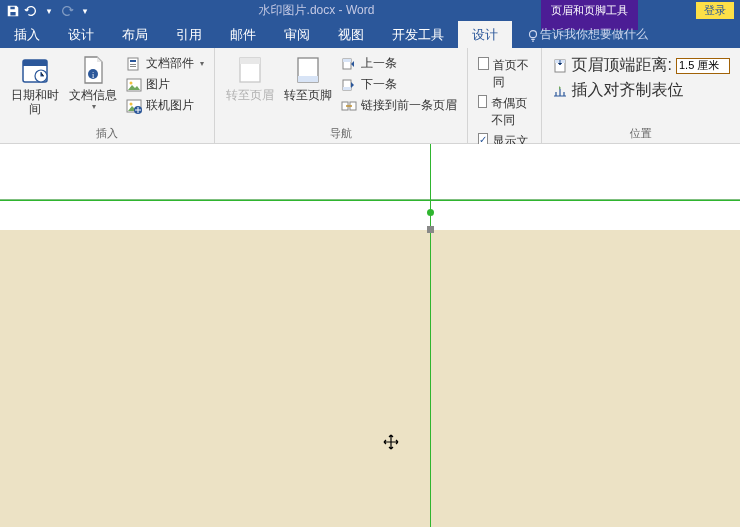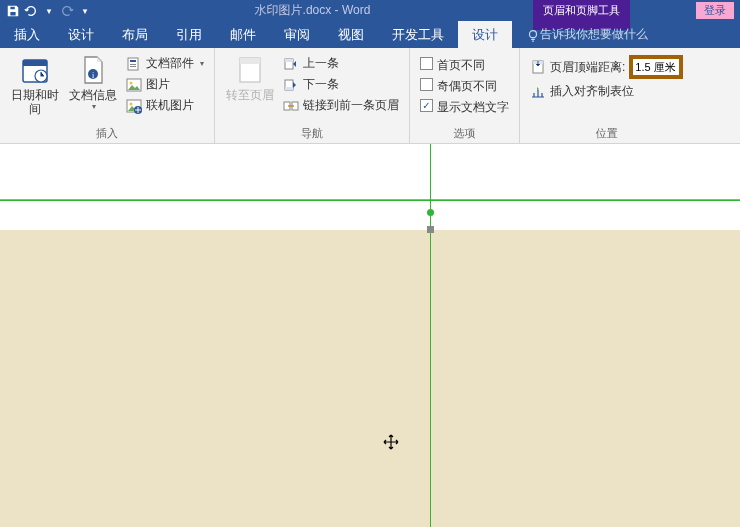--- a/index.html
+++ b/index.html
@@ -3,21 +3,21 @@
 <meta charset="utf-8">
 <style>
   * { margin: 0; padding: 0; box-sizing: border-box; }
   body { font-family: "Microsoft YaHei", "SimSun", sans-serif; font-size: 12px; background: #fff; width: 740px; height: 527px; overflow: hidden; }
   
   .title-bar { background: #2b579a; height: 21px; display: flex; align-items: center; color: #fff; padding: 0 6px; }
   .title-qat { display: flex; align-items: center; gap: 4px; }
   .qat-ico { width: 14px; height: 14px; display: inline-flex; align-items: center; justify-content: center; color: #fff; font-size: 9px; }
   .title-center { flex: 1; text-align: center; color: #c4c9e4; font-size: 12px; }
   .title-right { display: flex; align-items: center; gap: 4px; }
-  .login-btn { background: #f9a8d4; color: #2b579a; padding: 1px 8px; font-size: 11px; margin-left: 8px; }
+  .login-btn { background: #fde047; color: #2b579a; padding: 1px 8px; font-size: 11px; }
   .tool-tab-contextual { background: #4c1d95; color: #fff; padding: 0 10px; height: 38px; display: flex; align-items: center; font-size: 11px; margin-right: 54px;}
   
   .menu-bar { background: #2b579a; height: 27px; display: flex; align-items: center; }
   .menu-item { color: #fff; padding: 0 14px; height: 27px; display: flex; align-items: center; cursor: pointer; font-size: 13px; }
   .menu-item.design { background: #f3f3f3; color: #2b579a; }
   .tell-me { display: flex; align-items: center; color: #cfd8ef; padding-left: 14px; }
   .tell-me .bulb { width: 14px; height: 14px; }
   
   .ribbon { background: #f3f3f3; height: 96px; display: flex; border-bottom: 1px solid #d4d4d4; }
   .group { border-right: 1px solid #d4d4d4; padding: 4px 6px 2px; display: flex; flex-direction: column; }
@@ -34,22 +34,22 @@
   .small-btn .ico { width: 16px; height: 16px; flex: none; }
   .small-btn .lbl { font-size: 12px; color: #333; white-space: nowrap; }
   .dd { font-size: 8px; color: #666; margin-left: 2px; }
   
   .chk-row { display: flex; align-items: flex-start; gap: 4px; padding: 1px 2px; }
   .chk { width: 13px; height: 13px; border: 1px solid #888; background: #fff; display: inline-flex; align-items: center; justify-content: center; font-size: 10px; color: #2b579a; }
   .chk-lbl { font-size: 12px; color: #333; }
   
   .pos-row { display: flex; align-items: center; gap: 4px; padding: 1px 2px; }
   .pos-ico { width: 16px; height: 16px; flex: none; }
-  .pos-lbl { font-size: 12px; color: #333; white-space: nowrap; }
-  .pos-input { width: 54px; height: 24px; border: 4px solid #a16207; background: #fff; font-size: 11px; padding: 0 2px; display: flex; align-items: center; }
+  .pos-lbl { font-size: 16px; color: #333; white-space: nowrap; }
+  .pos-input { width: 54px; height: 16px; border: 1px solid #a16207; background: #fff; font-size: 11px; padding: 0 2px; display: flex; align-items: center; }
   
   .doc-area { position: relative; height: 383px; background: #fff; }
   .header-region { position: absolute; top: 0; left: 0; right: 0; height: 56px; background: #fff; border-bottom: 1px solid #7fbf7f; }
   .body-region { position: absolute; top: 86px; left: 0; right: 0; bottom: 0; background: #ece2c5; }
   .vline { position: absolute; top: 0; bottom: 0; left: 430px; width: 1px; background: #2fb52f; }
   .hline { position: absolute; left: 0; right: 0; top: 56px; height: 1px; background: #2fb52f; }
   .handle-dot { position: absolute; width: 7px; height: 7px; background: #2fb52f; border-radius: 50%; top: 65px; left: 427px; }
   .handle-sq { position: absolute; width: 7px; height: 7px; background: #888; top: 82px; left: 427px; }
   .move-cursor { position: absolute; top: 290px; left: 383px; font-size: 14px; color: #000; }
 </style>
@@ -175,20 +175,29 @@
     <div class="group-body">
       <div class="big-btn disabled">
         <span class="ico">
           <svg viewBox="0 0 32 32" width="32" height="32">
               <rect x="6" y="4" width="20" height="24" fill="#fff" stroke="#c8c8c8" stroke-width="1.3"></rect>
               <rect x="6" y="4" width="20" height="6" fill="#e8e8e8"></rect>
             </svg>
         </span>
         <span class="lbl">转至页眉</span>
       </div>
+      <div class="big-btn">
+        <span class="ico">
+          <svg viewBox="0 0 32 32" width="32" height="32">
+              <rect x="6" y="4" width="20" height="24" fill="#fff" stroke="#888" stroke-width="1.3"></rect>
+              <rect x="6" y="22" width="20" height="6" fill="#d8e4f6"></rect>
+            </svg>
+        </span>
+        <span class="lbl">转至页脚</span>
+      </div>
       <div class="small-list">
         <div class="small-btn">
           <span class="ico">
             <svg viewBox="0 0 16 16" width="16" height="16">
                 <rect x="2" y="3" width="8" height="10" fill="#fff" stroke="#888"></rect>
                 <rect x="2" y="3" width="8" height="3" fill="#d8e4f6"></rect>
                 <path fill="#2b579a" d="M13 5l-3 3 3 3z"></path>
               </svg>
           </span>
           <span class="lbl">上一条</span>

